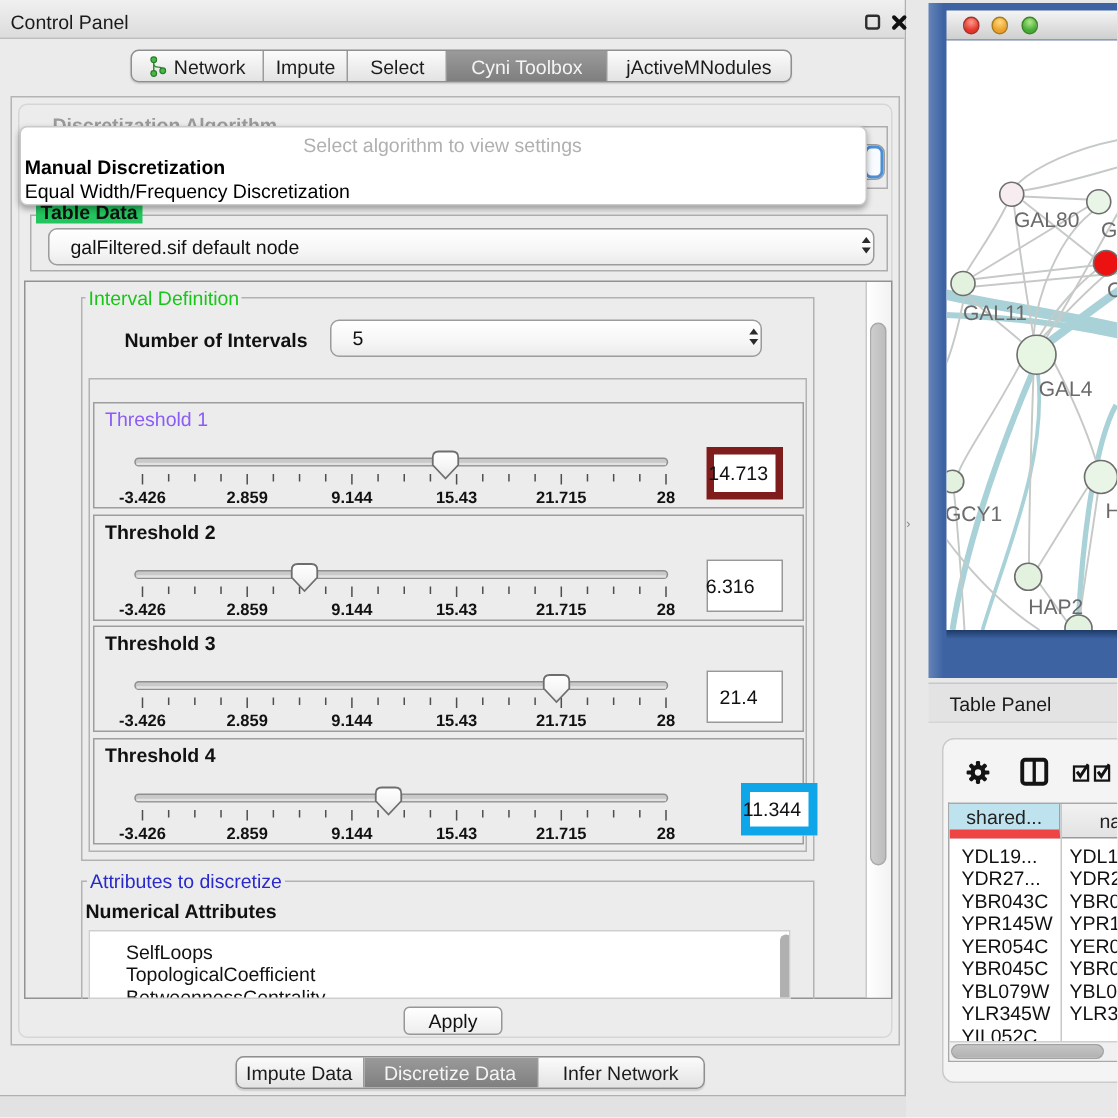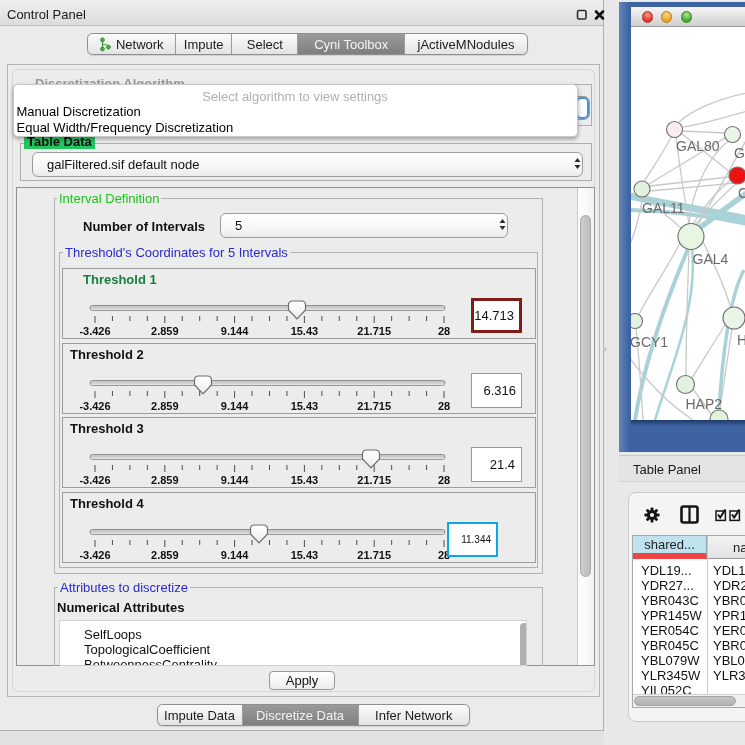--- a/index.html
+++ b/index.html
@@ -48,24 +48,23 @@
 <div class="abs" style="left:40px;top:3px;background:#ececec;padding:0 2px;font-size:13px;color:#18c618;font-weight:normal">Interval Definition</div>
 <div class="abs" style="left:66px;top:31px;font-size:13px;font-weight:bold;color:#111">Number of Intervals</div>
 <div style="position:absolute;left:203px;top:25px;width:288px;height:25px;border:1px solid #9c9c9c;border-radius:6px;background:linear-gradient(#ffffff,#f6f6f6 60%,#ebebeb);box-sizing:border-box">
           <div style="position:absolute;left:14px;top:0;height:23px;display:flex;align-items:center;font-size:13px;color:#111">5</div>
           <svg width="12" height="25" style="position:absolute;left:276px;top:-1px">
             <path d="M 5.5 6.0 L 8.5 10.0 L 2.5 10.0 Z" fill="#2a2a2a"></path>
             <path d="M 5.5 17.0 L 8.5 13.0 L 2.5 13.0 Z" fill="#2a2a2a"></path>
           </svg>
         </div>
 <div class="abs" style="left:42px;top:64px;width:479px;height:316px;border:1px solid #b2b2b2;box-sizing:border-box"></div>
-<div class="abs" style="left:46px;top:57px;background:#ececec;padding:0 2px;font-size:13px;color:#2929cc">Threshold's Coordinates for 5 Intervals</div>
 </div>
 <div style="position:absolute;left:62px;top:268px;width:472px;height:69px;border:1px solid #9d9d9d;background:#ececec">
-        <div style="position:absolute;left:20px;top:3px;font-size:13px;font-weight:bold;color:#15803d">Threshold 1</div>
+        <div style="position:absolute;left:7px;top:3px;font-size:13px;font-weight:normal;color:#8b5cf6">Threshold 1</div>
         <svg width="472" height="71" style="position:absolute;left:0;top:0">
           <rect x="27" y="36.5" width="355" height="5" rx="2.5" fill="#c9c9c9" stroke="#8f8f8f" stroke-width="1"></rect>
           <rect x="28" y="39.5" width="353" height="1.6" fill="#e2e2e2"></rect>
           <line x1="32.00" y1="47" x2="32.00" y2="54" stroke="#4e4e4e" stroke-width="1"></line>
           <line x1="49.45" y1="47" x2="49.45" y2="52" stroke="#4e4e4e" stroke-width="1"></line>
           <line x1="66.90" y1="47" x2="66.90" y2="52" stroke="#4e4e4e" stroke-width="1"></line>
           <line x1="84.35" y1="47" x2="84.35" y2="52" stroke="#4e4e4e" stroke-width="1"></line>
           <line x1="101.80" y1="47" x2="101.80" y2="54" stroke="#4e4e4e" stroke-width="1"></line>
           <line x1="119.25" y1="47" x2="119.25" y2="52" stroke="#4e4e4e" stroke-width="1"></line>
           <line x1="136.70" y1="47" x2="136.70" y2="52" stroke="#4e4e4e" stroke-width="1"></line>
@@ -92,21 +91,21 @@
           <path d="M 229.5 32 L 238.5 32 Q 242.5 32 242.5 36 L 242.5 41 L 234 50 L 225.5 41 L 225.5 36 Q 225.5 32 229.5 32 Z" fill="url(#thumbgrad)" stroke="#6e6e6e" stroke-width="1.2"></path>
           <defs>
             <linearGradient id="thumbgrad" x1="0" y1="0" x2="0" y2="1">
               <stop offset="0" stop-color="#ffffff"></stop>
               <stop offset="0.5" stop-color="#f6f6f6"></stop>
               <stop offset="1" stop-color="#e8e8e8"></stop>
             </linearGradient>
           </defs>
         </svg>
       </div>
-      <div style="position:absolute;left:471px;top:298px;width:51px;height:35px;border:3px solid #7f1d1d;background:#fff;box-sizing:border-box;display:flex;align-items:center;justify-content:flex-end;padding-right:5px;font-size:13px;color:#111">14.713</div>
+      <div style="position:absolute;left:471px;top:298px;width:51px;height:35px;border:5px solid #7f1d1d;background:#fff;box-sizing:border-box;display:flex;align-items:center;justify-content:flex-end;padding-right:5px;font-size:13px;color:#111">14.713</div>
 <div style="position:absolute;left:62px;top:342.7px;width:472px;height:69px;border:1px solid #9d9d9d;background:#ececec">
         <div style="position:absolute;left:7px;top:3px;font-size:13px;font-weight:bold;color:#111">Threshold 2</div>
         <svg width="472" height="71" style="position:absolute;left:0;top:0">
           <rect x="27" y="36.5" width="355" height="5" rx="2.5" fill="#c9c9c9" stroke="#8f8f8f" stroke-width="1"></rect>
           <rect x="28" y="39.5" width="353" height="1.6" fill="#e2e2e2"></rect>
           <line x1="32.00" y1="47" x2="32.00" y2="54" stroke="#4e4e4e" stroke-width="1"></line>
           <line x1="49.45" y1="47" x2="49.45" y2="52" stroke="#4e4e4e" stroke-width="1"></line>
           <line x1="66.90" y1="47" x2="66.90" y2="52" stroke="#4e4e4e" stroke-width="1"></line>
           <line x1="84.35" y1="47" x2="84.35" y2="52" stroke="#4e4e4e" stroke-width="1"></line>
           <line x1="101.80" y1="47" x2="101.80" y2="54" stroke="#4e4e4e" stroke-width="1"></line>
@@ -135,21 +134,21 @@
           <path d="M 135.5 32 L 144.5 32 Q 148.5 32 148.5 36 L 148.5 41 L 140 50 L 131.5 41 L 131.5 36 Q 131.5 32 135.5 32 Z" fill="url(#thumbgrad)" stroke="#6e6e6e" stroke-width="1.2"></path>
           <defs>
             <linearGradient id="thumbgrad" x1="0" y1="0" x2="0" y2="1">
               <stop offset="0" stop-color="#ffffff"></stop>
               <stop offset="0.5" stop-color="#f6f6f6"></stop>
               <stop offset="1" stop-color="#e8e8e8"></stop>
             </linearGradient>
           </defs>
         </svg>
       </div>
-      <div style="position:absolute;left:471px;top:372.7px;width:51px;height:35px;border:1px solid #989898;background:#fff;box-sizing:border-box;display:flex;align-items:center;justify-content:flex-end;padding-right:5px;font-size:13px;color:#111">6.316</div>
+      <div style="position:absolute;left:471px;top:372.7px;width:51px;height:35px;border:1px solid #989898;background:#fff;box-sizing:border-box;display:flex;align-items:center;justify-content:flex-end;padding-right:18px;font-size:13px;color:#111">6.316</div>
 <div style="position:absolute;left:62px;top:417.4px;width:472px;height:69px;border:1px solid #9d9d9d;background:#ececec">
         <div style="position:absolute;left:7px;top:3px;font-size:13px;font-weight:bold;color:#111">Threshold 3</div>
         <svg width="472" height="71" style="position:absolute;left:0;top:0">
           <rect x="27" y="36.5" width="355" height="5" rx="2.5" fill="#c9c9c9" stroke="#8f8f8f" stroke-width="1"></rect>
           <rect x="28" y="39.5" width="353" height="1.6" fill="#e2e2e2"></rect>
           <line x1="32.00" y1="47" x2="32.00" y2="54" stroke="#4e4e4e" stroke-width="1"></line>
           <line x1="49.45" y1="47" x2="49.45" y2="52" stroke="#4e4e4e" stroke-width="1"></line>
           <line x1="66.90" y1="47" x2="66.90" y2="52" stroke="#4e4e4e" stroke-width="1"></line>
           <line x1="84.35" y1="47" x2="84.35" y2="52" stroke="#4e4e4e" stroke-width="1"></line>
           <line x1="101.80" y1="47" x2="101.80" y2="54" stroke="#4e4e4e" stroke-width="1"></line>
@@ -178,21 +177,21 @@
           <path d="M 303.5 32 L 312.5 32 Q 316.5 32 316.5 36 L 316.5 41 L 308 50 L 299.5 41 L 299.5 36 Q 299.5 32 303.5 32 Z" fill="url(#thumbgrad)" stroke="#6e6e6e" stroke-width="1.2"></path>
           <defs>
             <linearGradient id="thumbgrad" x1="0" y1="0" x2="0" y2="1">
               <stop offset="0" stop-color="#ffffff"></stop>
               <stop offset="0.5" stop-color="#f6f6f6"></stop>
               <stop offset="1" stop-color="#e8e8e8"></stop>
             </linearGradient>
           </defs>
         </svg>
       </div>
-      <div style="position:absolute;left:471px;top:447.4px;width:51px;height:35px;border:1px solid #989898;background:#fff;box-sizing:border-box;display:flex;align-items:center;justify-content:flex-end;padding-right:6px;font-size:13px;color:#111">21.4</div>
+      <div style="position:absolute;left:471px;top:447.4px;width:51px;height:35px;border:1px solid #989898;background:#fff;box-sizing:border-box;display:flex;align-items:center;justify-content:flex-end;padding-right:16px;font-size:13px;color:#111">21.4</div>
 <div style="position:absolute;left:62px;top:492.1px;width:472px;height:69px;border:1px solid #9d9d9d;background:#ececec">
         <div style="position:absolute;left:7px;top:3px;font-size:13px;font-weight:bold;color:#111">Threshold 4</div>
         <svg width="472" height="71" style="position:absolute;left:0;top:0">
           <rect x="27" y="36.5" width="355" height="5" rx="2.5" fill="#c9c9c9" stroke="#8f8f8f" stroke-width="1"></rect>
           <rect x="28" y="39.5" width="353" height="1.6" fill="#e2e2e2"></rect>
           <line x1="32.00" y1="47" x2="32.00" y2="54" stroke="#4e4e4e" stroke-width="1"></line>
           <line x1="49.45" y1="47" x2="49.45" y2="52" stroke="#4e4e4e" stroke-width="1"></line>
           <line x1="66.90" y1="47" x2="66.90" y2="52" stroke="#4e4e4e" stroke-width="1"></line>
           <line x1="84.35" y1="47" x2="84.35" y2="52" stroke="#4e4e4e" stroke-width="1"></line>
           <line x1="101.80" y1="47" x2="101.80" y2="54" stroke="#4e4e4e" stroke-width="1"></line>
@@ -221,42 +220,42 @@
           <path d="M 191.5 32 L 200.5 32 Q 204.5 32 204.5 36 L 204.5 41 L 196 50 L 187.5 41 L 187.5 36 Q 187.5 32 191.5 32 Z" fill="url(#thumbgrad)" stroke="#6e6e6e" stroke-width="1.2"></path>
           <defs>
             <linearGradient id="thumbgrad" x1="0" y1="0" x2="0" y2="1">
               <stop offset="0" stop-color="#ffffff"></stop>
               <stop offset="0.5" stop-color="#f6f6f6"></stop>
               <stop offset="1" stop-color="#e8e8e8"></stop>
             </linearGradient>
           </defs>
         </svg>
       </div>
-      <div style="position:absolute;left:447px;top:522.1px;width:51px;height:35px;border:2px solid #0ea5e9;background:#fff;box-sizing:border-box;display:flex;align-items:center;justify-content:flex-end;padding-right:5px;font-size:10px;color:#111">11.344</div>
+      <div style="position:absolute;left:494px;top:522.1px;width:51px;height:35px;border:6px solid #0ea5e9;background:#fff;box-sizing:border-box;display:flex;align-items:center;justify-content:flex-end;padding-right:5px;font-size:13px;color:#111">11.344</div>
 <div class="abs" style="left:0;top:188px;width:604px;height:478px;overflow:hidden;pointer-events:none">
 <div class="abs" style="left:54px;top:399px;width:489px;height:120px;border:1px solid #b2b2b2;box-sizing:border-box"></div>
 </div>
 <div class="abs" style="left:58px;top:580px;background:#ececec;padding:0 2px;font-size:13px;color:#2929cc">Attributes to discretize</div>
 <div class="abs" style="left:57px;top:600px;font-size:13px;font-weight:bold;color:#111">Numerical Attributes</div>
 <div class="abs" style="left:59px;top:620px;width:468px;height:46px;background:#fff;border:1px solid #cfcfcf;box-sizing:border-box;overflow:hidden">
 <div style="position:absolute;left:24px;top:6px;font-size:13px;color:#111;line-height:15px">SelfLoops<br>TopologicalCoefficient<br>BetweennessCentrality</div>
 
 <div style="position:absolute;left:460px;top:2px;width:7.5px;height:60px;border-radius:4px;background:#b0b0b0"></div>
 </div>
 <div class="abs" style="left:577px;top:188px;width:17px;height:477px;background:linear-gradient(90deg,#ffffff,#f2f2f2);border-left:1px solid #c9c9c9;box-sizing:border-box"></div>
 <div class="abs" style="left:580px;top:215px;width:11px;height:362px;background:linear-gradient(90deg,#cdcdcd,#bdbdbd);border:1px solid #a9a9a9;border-radius:6px;box-sizing:border-box"></div>
 <div class="abs" style="left:269px;top:671px;width:66px;height:19px;border:1px solid #979797;border-radius:4px;background:linear-gradient(#ffffff,#ededed);display:flex;align-items:center;justify-content:center;font-size:13px;color:#111;box-sizing:border-box">Apply</div>
 <div style="position:absolute;left:156.5px;top:704px;width:311.5px;height:20px;border:1px solid #8f8f8f;border-radius:5.5px;overflow:hidden;display:flex;background:linear-gradient(#fbfbfb,#e3e3e3);box-shadow:0 1px 1px rgba(0,0,0,0.12)">
         <div style="width:84px;height:100%;box-sizing:border-box;display:flex;align-items:center;justify-content:center;font-size:13px;color:#1c1c1c">Impute Data</div>
         <div style="width:116px;height:100%;background:linear-gradient(#9a9a9a,#7f7f7f);border-left:1px solid #9b9b9b;box-sizing:border-box;display:flex;align-items:center;justify-content:center;font-size:13px;color:#f4f4f4">Discretize Data</div>
         <div style="width:111.5px;height:100%;border-left:1px solid #9b9b9b;box-sizing:border-box;display:flex;align-items:center;justify-content:center;font-size:13px;color:#1c1c1c">Infer Network</div>
       </div>
 <div class="abs" style="left:12.5px;top:84px;width:565px;height:52.5px;background:#ffffff;border:1px solid #c9c9c9;border-radius:5px;box-shadow:0 2px 4px rgba(0,0,0,0.35);box-sizing:border-box">
 <div style="position:absolute;left:0;top:4px;width:100%;text-align:center;font-size:13px;color:#b0b0b0">Select algorithm to view settings</div>
-<div style="position:absolute;left:3px;top:19px;font-size:13px;font-weight:normal;color:#000">Manual Discretization</div>
+<div style="position:absolute;left:3px;top:19px;font-size:13px;font-weight:bold;color:#000">Manual Discretization</div>
 <div style="position:absolute;left:3px;top:35px;font-size:13px;color:#000">Equal Width/Frequency Discretization</div>
 </div>
 </div>
 <div class="abs" style="left:0;top:731px;width:604px;height:14px;background:#e2e2e2"></div>
 <div class="abs" style="left:604px;top:344px;width:8px;height:10px;color:#8a8a8a;font-size:9px;line-height:10px">›</div>
 <div class="abs" style="left:619px;top:2px;width:126px;height:450px;background:linear-gradient(90deg,#6484b8,#3d63a3 8%,#3d63a3);overflow:hidden">
 <div class="abs" style="left:12px;top:5px;width:114px;height:20px;background:linear-gradient(#f5f5f5,#cfcfcf);border-bottom:1px solid #9a9a9a;box-sizing:border-box">
 <div style="position:absolute;left:10.700000000000001px;top:4.4px;width:11.2px;height:11.2px;border-radius:50%;background:radial-gradient(circle at 50% 28%, #ff9a8a, #e5352b 65%);border:1px solid #a8322a;box-sizing:border-box"></div>
 <div style="position:absolute;left:29.9px;top:4.4px;width:11.2px;height:11.2px;border-radius:50%;background:radial-gradient(circle at 50% 28%, #ffd97a, #eda12c 65%);border:1px solid #a87d22;box-sizing:border-box"></div>
 <div style="position:absolute;left:49.6px;top:4.4px;width:11.2px;height:11.2px;border-radius:50%;background:radial-gradient(circle at 50% 28%, #b0e88a, #47ac35 65%);border:1px solid #3c8629;box-sizing:border-box"></div>

